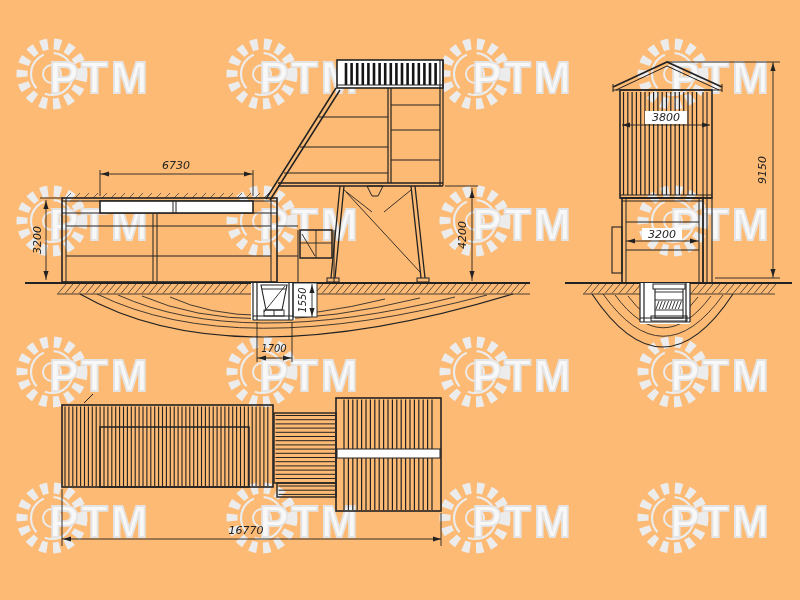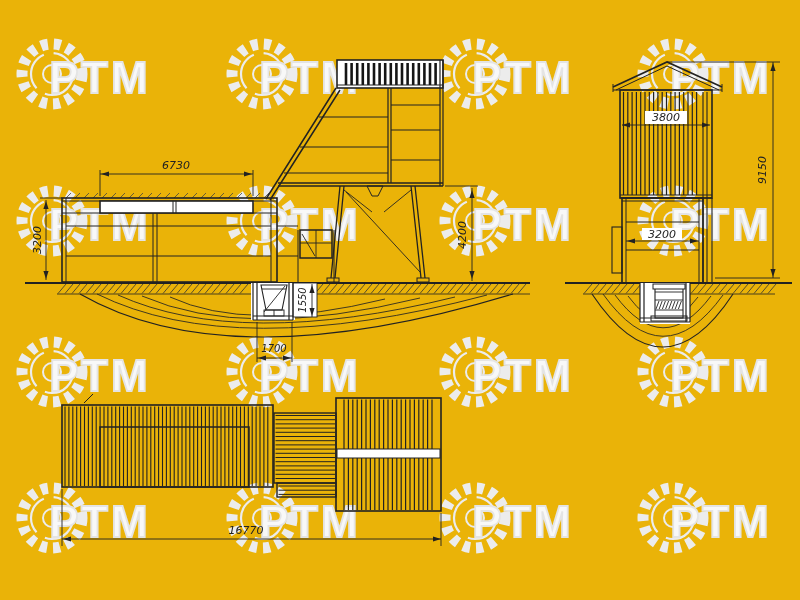--- a/index.html
+++ b/index.html
@@ -1,16 +1,16 @@
 <!DOCTYPE html>
 <html><head>
 <meta charset="utf-8">
 <style>
   html,body{margin:0;padding:0;background:#fff;width:800px;height:600px;overflow:hidden;}
-  .canvas{position:relative;width:800px;height:600px;background:#eab308;}
+  .canvas{position:relative;width:800px;height:600px;background:#fdba74;}
   svg{display:block;}
   .dim{font:italic 11px "DejaVu Sans", sans-serif;fill:#222;stroke:none;}
   .dim-sm{font:italic 10px "DejaVu Sans", sans-serif;fill:#222;stroke:none;}
   .wmt{font:bold 44px "Liberation Sans", sans-serif;fill:#f8f8f8;stroke:#e4e4e4;stroke-width:1.8px;letter-spacing:3px;}
 </style>
 </head>
 <body>
 
 <div class="canvas">
 <svg width="800" height="600" viewBox="0 0 800 600">

